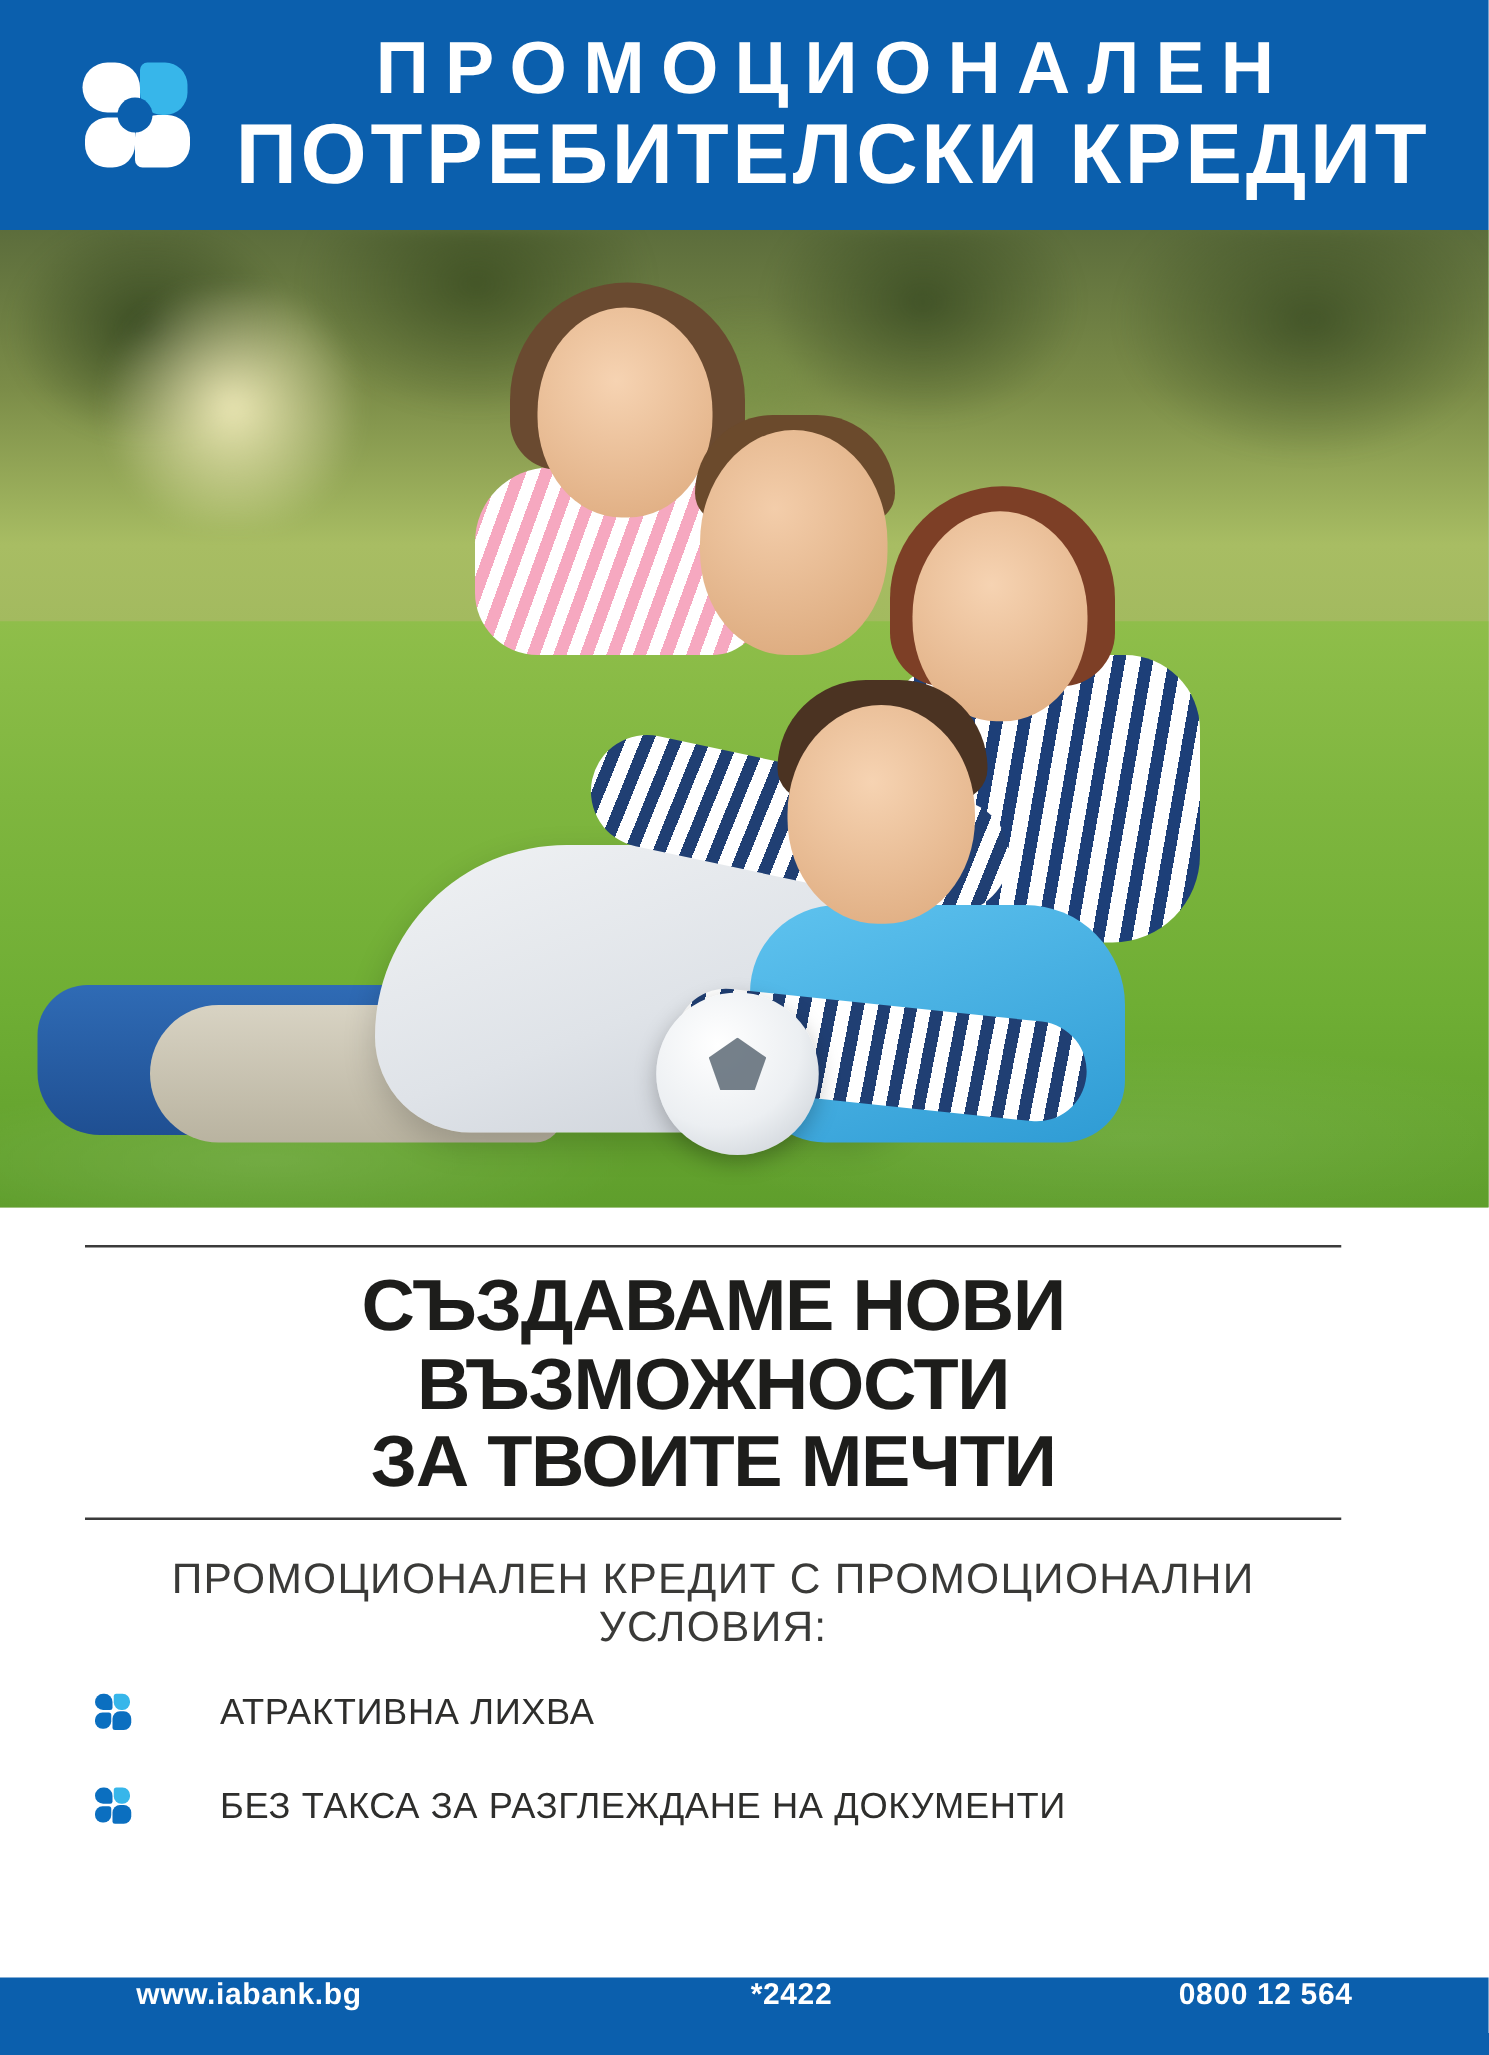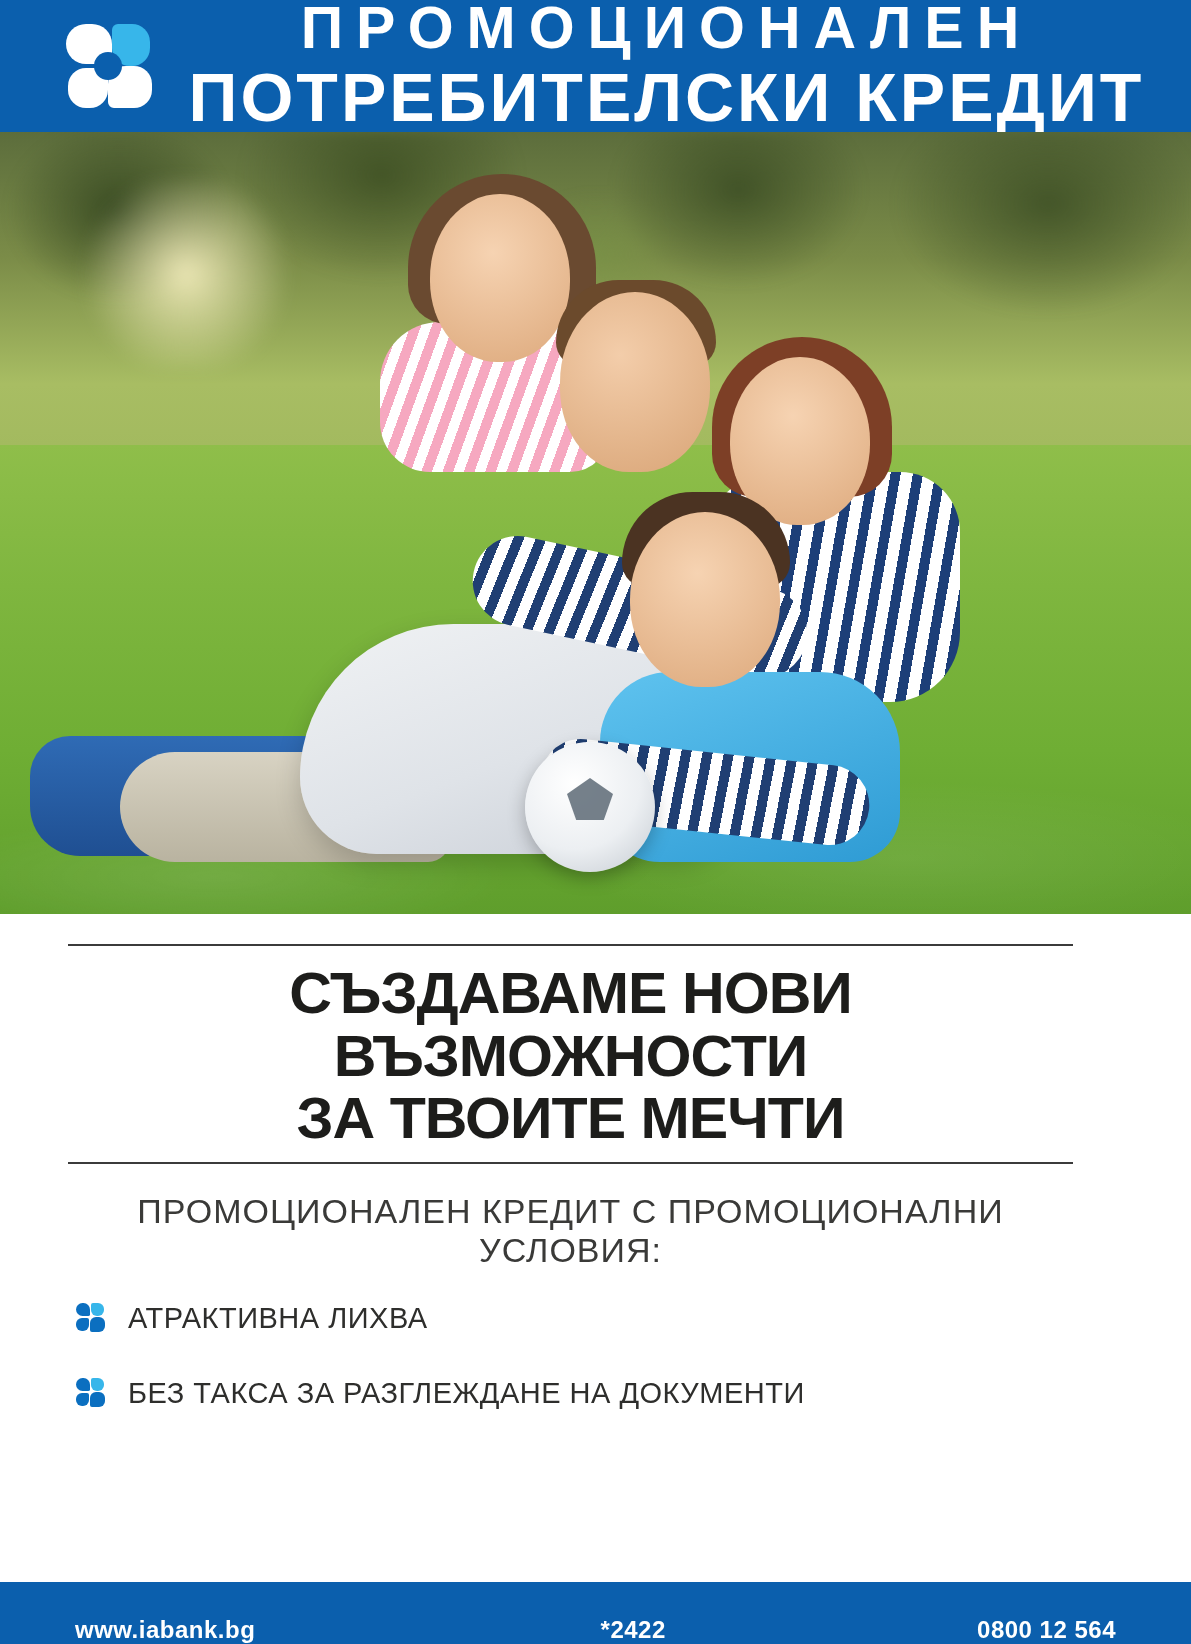--- a/index.html
+++ b/index.html
@@ -15,21 +15,21 @@
     width: 1191px;
     height: 1644px;
     background: #ffffff;
     display: flex;
     flex-direction: column;
   }
 
   
   .header {
     position: relative;
-    height: 132px;
+    height: 184px;
     background: #0b5fad;
     display: flex;
     align-items: center;
     padding: 0 40px 0 60px;
     flex: 0 0 auto;
   }
   .logo {
     position: relative;
     width: 96px;
     height: 96px;
@@ -252,20 +252,21 @@
     font-weight: 400;
   }
   .bullets {
     margin-top: 22px;
     padding-left: 8px;
   }
   .bullet {
     display: flex;
     align-items: center;
     margin-bottom: 42px;
+    gap: 48px;
   }
   .bullet-mark {
     position: relative;
     width: 30px; height: 30px;
     flex: 0 0 auto;
     margin-right: 22px;
   }
   .bullet-mark i {
     position: absolute;
     display: block;
@@ -281,23 +282,23 @@
     letter-spacing: .5px;
   }
 
   
   .footer {
     flex: 0 0 auto;
     height: 62px;
     background: #0b5fad;
     color: #ffffff;
     display: flex;
-    align-items: flex-end;
+    align-items: flex-start;
     justify-content: space-between;
-    padding: 0 75px;
+    padding: 0 109px;
     font-weight: 700;
     font-size: 24px;
     letter-spacing: .5px;
   }
   .footer .mid { flex: 1 1 auto; text-align: center; margin-left: 34px; }
   .footer .right { text-align: right; }
 </style>
 </head>
 <body>
 

